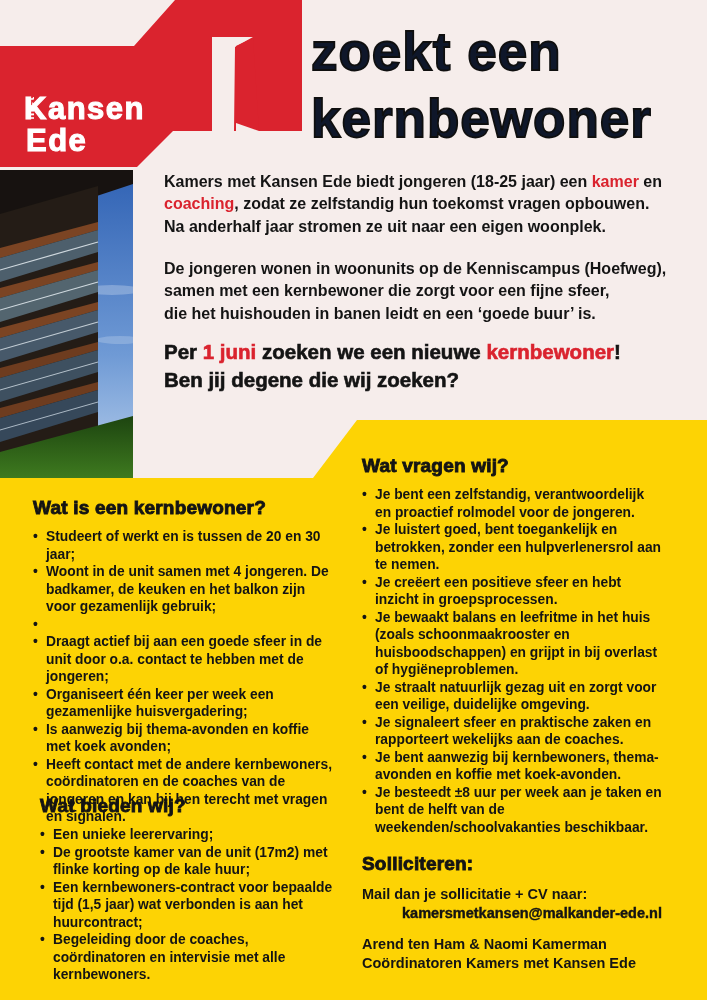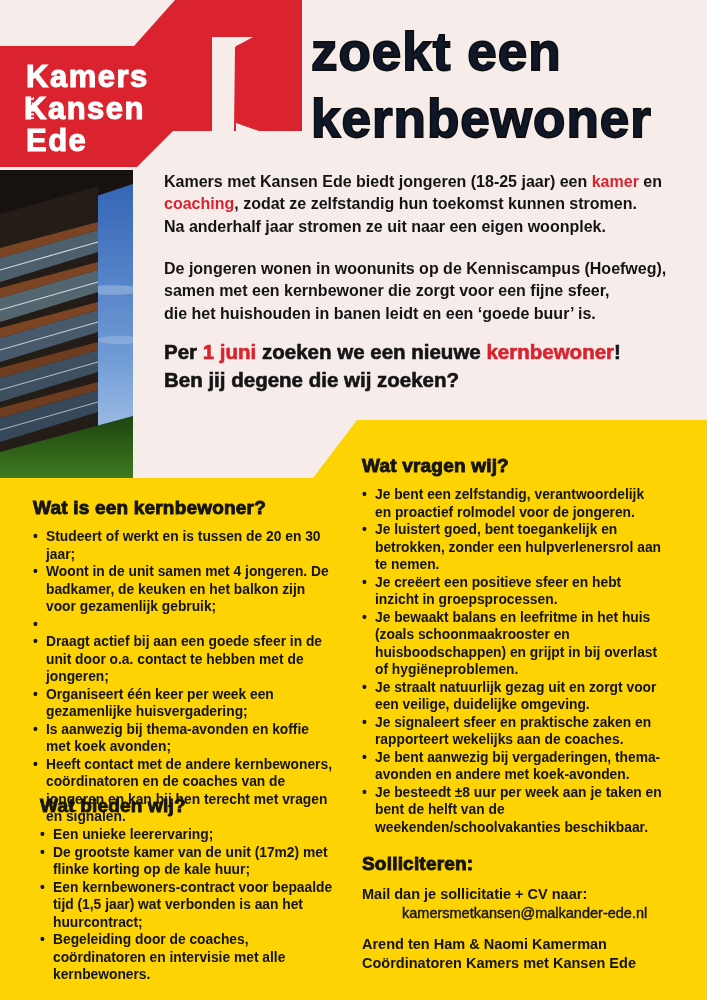--- a/index.html
+++ b/index.html
@@ -43,39 +43,38 @@
   .col{position:absolute;}
   .whatis{left:33px;top:497px;width:304px;}
   .offer{left:40px;top:795px;width:304px;}
   .ask{left:362px;top:455px;width:302px;}
   .apply{left:362px;top:831px;width:302px;margin-top:22px;}
   ul.bullets{list-style:none;margin:9px 0 0 0;padding:0;font-size:13.8px;
     line-height:17.5px;font-weight:700;}
   ul.bullets li{display:flex;}
   ul.bullets .dot{flex:0 0 13px;}
   .apply-lines{margin-top:10px;font-size:14.5px;line-height:18.6px;font-weight:700;}
-  .apply-lines .email{font-weight:400;padding-left:40px;-webkit-text-stroke:.4px var(--ink);}
+  .apply-lines .email{font-weight:700;padding-left:40px;-webkit-text-stroke:.4px var(--ink);}
   .apply-lines .gap{margin-top:13px;}
 </style>
 </head>
 <body>
 
 <div class="poster">
 
   <svg class="abs yellow-svg" width="707" height="580" viewBox="0 0 707 580" aria-hidden="true">
     <polygon points="357,0 707,0 707,580 0,580 0,58 313,58" style="fill:var(--yellow)"></polygon>
   </svg>
 
   <svg class="abs logo-svg" width="306" height="168" viewBox="0 0 306 168" aria-hidden="true">
     <polygon points="0,46 134,46 175,0 302,0 302,131 173,131 137,167 0,167" style="fill:var(--red)"></polygon>
     <polygon points="212,37 253,37 235,47 234,131 212,131" style="fill:var(--cream)"></polygon>
     <polygon points="236,46 253,38 259,131 236,123" style="fill:var(--red)"></polygon>
     <polygon points="236,123 259,131 236,131" style="fill:var(--cream)"></polygon>
   </svg>
-  <span class="logo-word lg1">Kamers</span>
   <span class="lg-met">met</span>
   <span class="logo-word lg2">Kansen</span>
   <span class="logo-word lg3">Ede</span>
 
   <div class="abs title">
     <div>zoekt een</div>
     <div>kernbewoner</div>
   </div>
 
   <svg class="abs" style="left:0;top:170px;" width="133" height="308" viewBox="0 0 133 308" aria-hidden="true">
@@ -110,21 +109,21 @@
       <line x1="0" y1="140" x2="98" y2="112" stroke="#cfd8de" stroke-width="1.2"></line>
       <line x1="0" y1="180" x2="98" y2="152" stroke="#c2ccd4" stroke-width="1.2"></line>
       <line x1="0" y1="220" x2="98" y2="192" stroke="#b5c1cb" stroke-width="1"></line>
       <line x1="0" y1="260" x2="98" y2="232" stroke="#aab8c4" stroke-width="1"></line>
     </g>
     <polygon points="0,282 133,246 133,308 0,308" fill="url(#grass)"></polygon>
   </svg>
 
   <div class="abs copy intro">
     <div><span>Kamers met Kansen Ede biedt jongeren (18-25 jaar) een </span><span class="red">kamer</span><span> en</span></div>
-    <div><span class="red">coaching</span><span>, zodat ze zelfstandig hun toekomst kunnen stromen.</span></div>
+    <div><span class="red">coaching</span><span>, zodat ze zelfstandig hun toekomst vragen opbouwen.</span></div>
     <div>Na anderhalf jaar stromen ze uit naar een eigen woonplek.</div>
   </div>
 
   <div class="abs copy para2">
     <div>De jongeren wonen in woonunits op de Kenniscampus (Hoefweg),</div>
     <div>samen met een kernbewoner die zorgt voor een fijne sfeer,</div>
     <div>die het huishouden in banen leidt en een ‘goede buur’ is.</div>
   </div>
 
   <div class="abs copy callout">
@@ -209,21 +208,21 @@
       <li>
           <span class="dot">•</span>
           <span>Je straalt natuurlijk gezag uit en zorgt voor een veilige, duidelijke omgeving.</span>
         </li>
       <li>
           <span class="dot">•</span>
           <span>Je signaleert sfeer en praktische zaken en rapporteert wekelijks aan de coaches.</span>
         </li>
       <li>
           <span class="dot">•</span>
-          <span>Je bent aanwezig bij vergaderingen, thema-avonden en andere met koek-avonden.</span>
+          <span>Je bent aanwezig bij kernbewoners, thema-avonden en koffie met koek-avonden.</span>
         </li>
       <li>
           <span class="dot">•</span>
           <span>Je besteedt ±8 uur per week aan je taken en bent de helft van de weekenden/schoolvakanties beschikbaar.</span>
         </li>
     </ul>
   </div>
 
   <div class="col apply">
     <div class="hdr">Solliciteren:</div>

